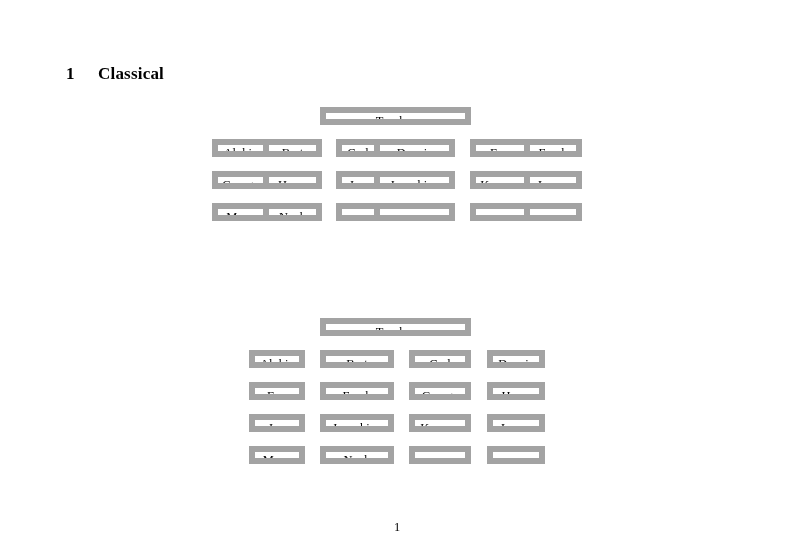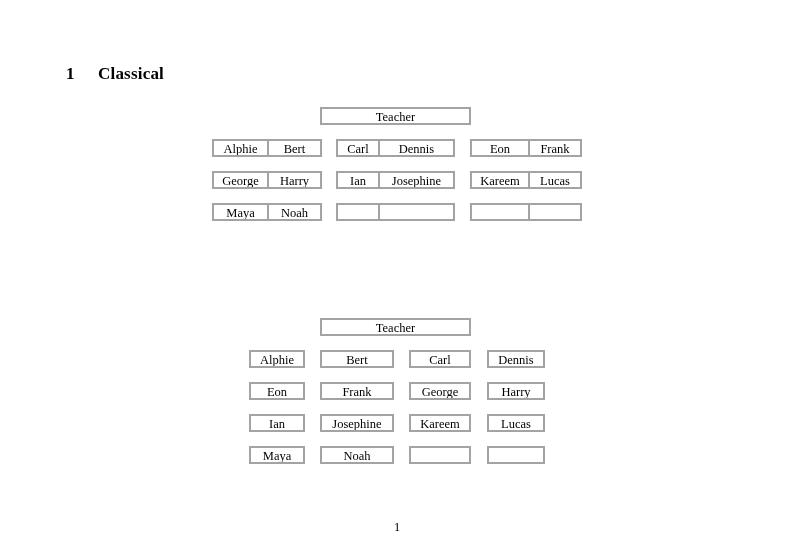--- a/index.html
+++ b/index.html
@@ -32,21 +32,21 @@
   }
   .section-heading .sec-num {
     display: inline-block;
     width: 32px;
   }
   #heading-classical   { left: 66px; top: 64px; }
   #heading-distributed { left: 66px; top: 275px; }
 
   
   .cell {
-    border: 2px solid #a3a3a3;
+    border: 6px solid #a3a3a3;
     box-sizing: border-box;
     height: 18px;
     line-height: 16px;
     text-align: center;
     font-size: 12.5px;
     white-space: nowrap;
     background: #ffffff;
     overflow: hidden;
   }
 

